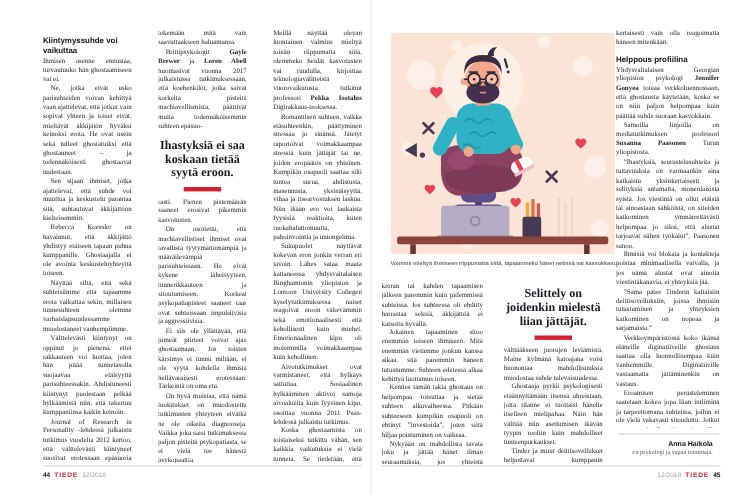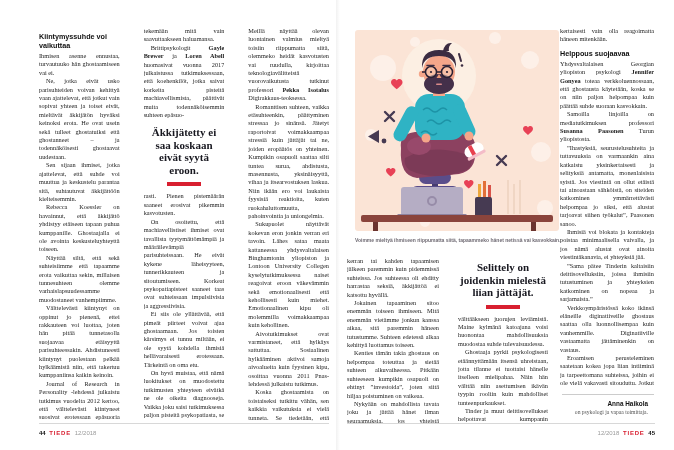--- a/index.html
+++ b/index.html
@@ -55,21 +55,21 @@
         <p class="bp">Sen sijaan ihmiset, jotka ajattelevat, että suhde voi muuttua ja keskustelu parantaa sitä, suhtautuvat äkkijättöön kielteisemmin.</p>
         <p class="bp">Rebecca Koessler on havainnut, että äkkijättö yhdistyy etäiseen tapaan puhua kumppanille. Ghostaajalla ei ole avointa keskusteluyhteyttä toiseen.</p>
         <p class="bp">Näyttää siltä, että sekä suhteisiimme että tapaamme erota vaikuttaa sekin, millaisen tunnesuhteen olemme varhaislapsuudessamme muodostaneet vanhempiimme.</p>
         <p class="bp">Välttelevästi kiintynyt on oppinut jo pienenä, ettei rakkauteen voi luottaa, joten hän pitää tunnetasolla suojaavaa etäisyyttä parisuhteessakin. Ahdistuneesti kiintynyt puolestaan pelkää hylkäämistä niin, että takertuu kumppaniinsa kaikin keinoin.</p>
         <p class="bp">Journal of Research in Personality -lehdessä julkaistu tutkimus vuodelta 2012 kertoo, että välttelevästi kiintyneet suosivat erotessaan epäsuoria keinoja, kuten toisen karttelua. He lopettavat suhteen mieluummin vaikkapa tekstiviestillä kuin kasvokkain.</p>
       </div>
     <div class="col">
         <p class="bp">tekemään mitä vain saavuttaakseen haluamansa.</p>
         <p class="bp">Brittipsykologit <b>Gayle Brewer</b> ja <b>Loren Abell</b> huomasivat vuonna 2017 julkaistussa tutkimuksessaan, että koehenkilöt, jotka saivat korkeita pisteitä machiavellismista, päättivät muita todennäköisemmin suhteen epäsuo-</p>
         <div class="pullquote">
-          <div class="pq-text">Äkkijätetty ei saa koskaan eivät syytä eroon.</div>
+          <div class="pq-text">Ihastyksiä ei saa koskaan tietää syytä eroon.</div>
           <div class="pq-bar"></div>
         </div>
         <p class="bp">rasti. Pienen pistemäärän saaneet erosivat pikemmin kasvotusten.</p>
         <p class="bp">On osoitettu, että machiavellistiset ihmiset ovat tavallista tyytymättömämpiä ja määräilevämpiä parisuhteissaan. He eivät kykene läheisyyteen, tunnerikkauteen ja sitoutumiseen. Korkeat psykopatiapisteet saaneet taas ovat suhteissaan impulsiivisia ja aggressiivisia.</p>
         <p class="bp">Ei siis ole yllättävää, että pimeät piirteet voivat ajaa ghostaamaan. Jos toisten kärsimys ei tunnu miltään, ei ole syytä kohdella ihmisiä hellävaraisesti erotessaan. Tärkeintä on oma etu.</p>
         <p class="bp">On hyvä muistaa, että nämä luokitukset on muodostettu tutkimusten yhteyteen eivätkä ne ole oikeita diagnooseja. Vaikka joku saisi tutkimuksessa paljon pisteitä psykopatiasta, se ei vielä tee hänestä psykopaattia.</p>
         <p class="bp">Ghostaaminen on paljon yleisempää kuin vakavat psykiatriset häiriöt. Esimerkiksi psykopatiaa esiintyy arviolta parissa prosentilla väestöstä. Joillakin ghostaajilla saattaa silti olla piirteitä pimeästä kolmikosta, vaikka he eivät täyttäisi psykiatrisen luokituksen mukaisia kriteerejä.</p>
       </div>
     <div class="col">
         <p class="bp">Meillä näyttää olevan luontainen valmius mieltyä toisiin riippumatta siitä, olemmeko heidät kasvotusten vai ruudulla, kirjoittaa teknologiavälitteistä vuorovaikutusta tutkinut professori <b>Pekka Isotalus</b> Digirakkaus-teoksessa.</p>
@@ -202,21 +202,21 @@
       <div class="pullquote">
         <div class="pq-text">Selittely on joidenkin mielestä liian jättäjät.</div>
         <div class="pq-bar"></div>
       </div>
       <p class="bp">välttääkseen juorujen leviämistä. Maine kylmänä katoajana voisi huonontaa mahdollisuuksia muodostaa suhde tulevaisuudessa.</p>
       <p class="bp">Ghostaaja pyrkii psykologisesti etäännyttämään itsensä uhreistaan, jotta tilanne ei tuottaisi hänelle itselleen mielipahaa. Näin hän välttää niin asettumisen ikävän tyypin rooliin kuin mahdolliset tunteenpurkaukset.</p>
       <p class="bp">Tinder ja muut deittisovellukset helpottavat kumppanin ajattelemista pelkkänä profiilina eikä todellisena ihmisenä. Jättäjän ei tarvitse kuin estää toinen sovelluksessa tai yksin-</p>
     </div>
   <div class="rcol rcol3">
       <p class="bp">kertaisesti vain olla reagoimatta häneen mitenkään.</p>
-      <div class="subhead">Helppous suojaavaa</div>
+      <div class="subhead">Helppous profiilina</div>
       <p class="bp">Yhdysvaltalaisen Georgian yliopiston psykologi <b>Jennifer Gonyea</b> toteaa verkkoluennossaan, että ghostausta käytetään, koska se on niin paljon helpompaa kuin päättää suhde suoraan kasvokkain.</p>
       <p class="bp">Samoilla linjoilla on mediatutkimuksen professori <b>Susanna Paasonen</b> Turun yliopistosta.</p>
       <p class="bp">”Ihastyksiä, seurustelusuhteita ja tuttavuuksia on varmaankin aina katkaistu yksinkertaisesti ja selityksiä antamatta, monenlaisista syistä. Jos viestintä on ollut etäistä tai ainoastaan sähköistä, on siteiden katkominen ymmärrettävästi helpompaa jo siksi, että alustat tarjoavat siihen työkalut”, Paasonen sanoo.</p>
       <p class="bp">Ihmisiä voi blokata ja kontakteja poistaa minimaalisella vaivalla, ja jos nämä alustat ovat ainoita viestintäkanavia, ei yhteyksiä jää.</p>
       <p class="bp">”Sama pätee Tinderin kaltaisiin deittisovelluksiin, joissa ihmisiin tutustuminen ja yhteyksien katkominen on nopeaa ja sarjamaista.”</p>
       <p class="bp">Verkkoympäristössä koko ikänsä eläneille diginatiiveille ghostaus saattaa olla luonnollisempaa kuin vanhemmille. Diginatiiville vastaamatta jättäminenkin on vastaus.</p>
       <p class="bp">Eroamisen perusteleminen saatetaan kokea jopa liian intiiminä ja tarpeettomana suhteissa, joihin ei ole vielä vakavasti sitouduttu. Jotkut saattavat ajatella näin parin treffien jälkeenkin.</p>
     </div>
 
   <div class="author-rule"></div>

